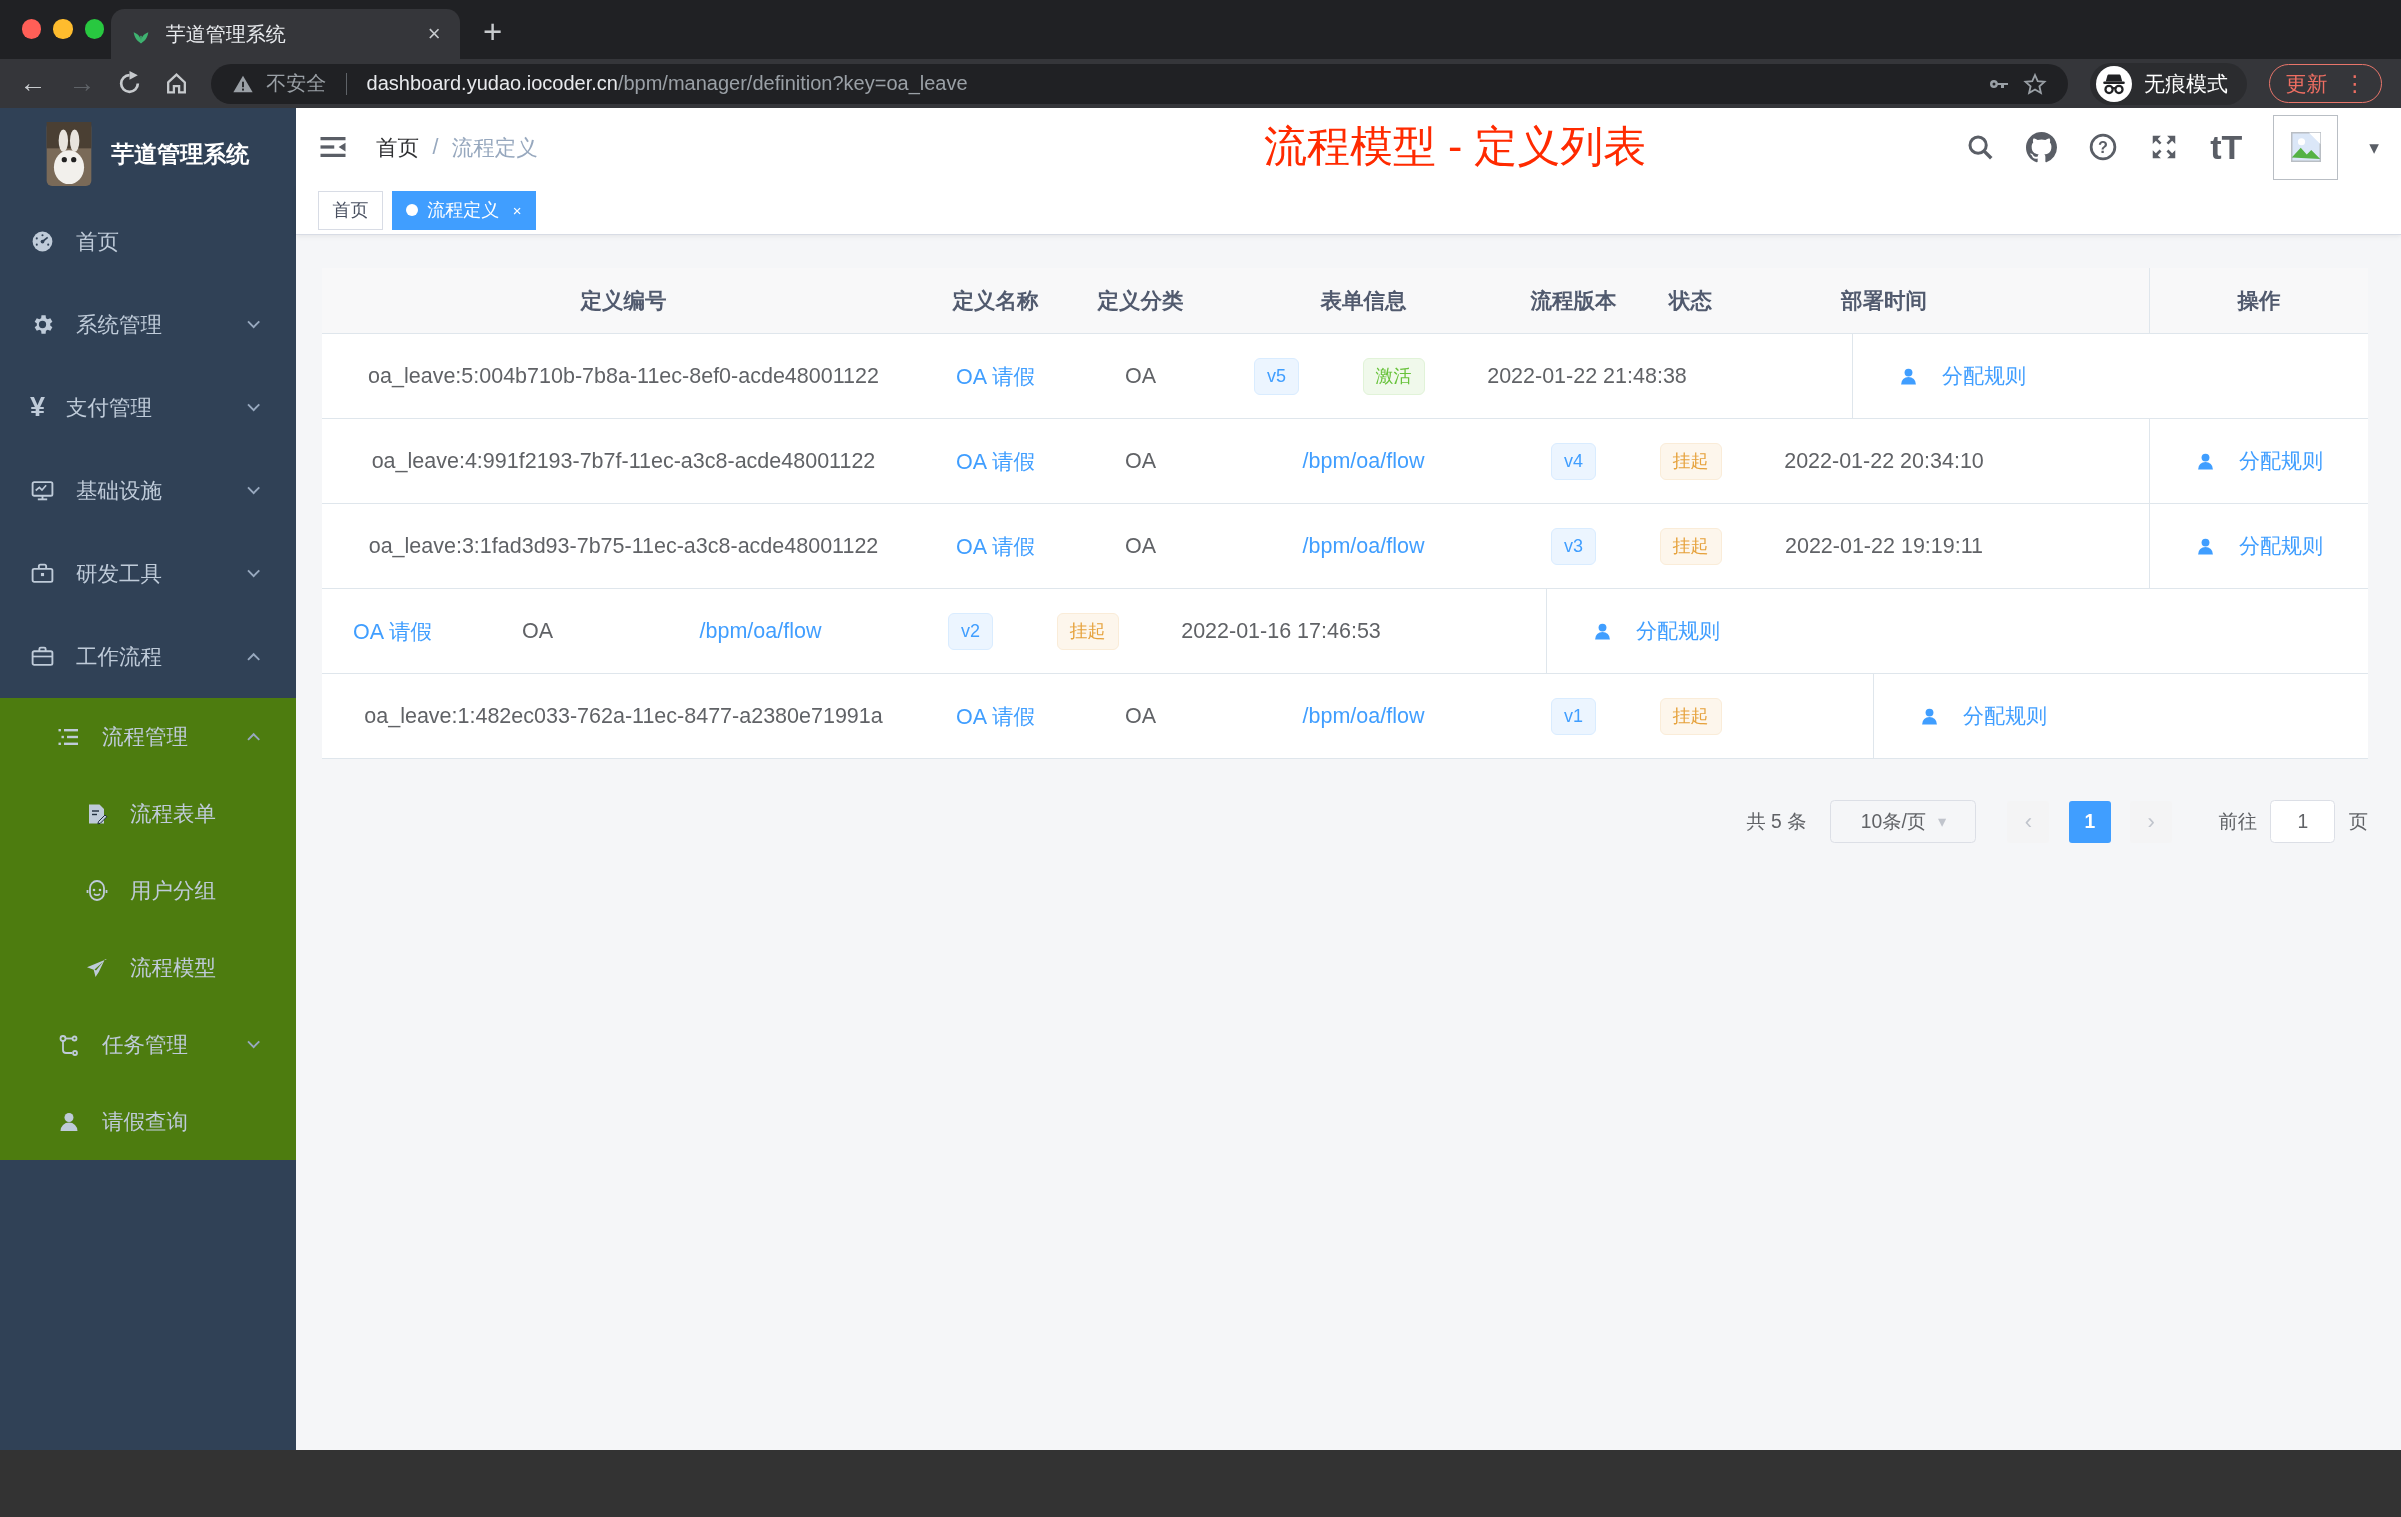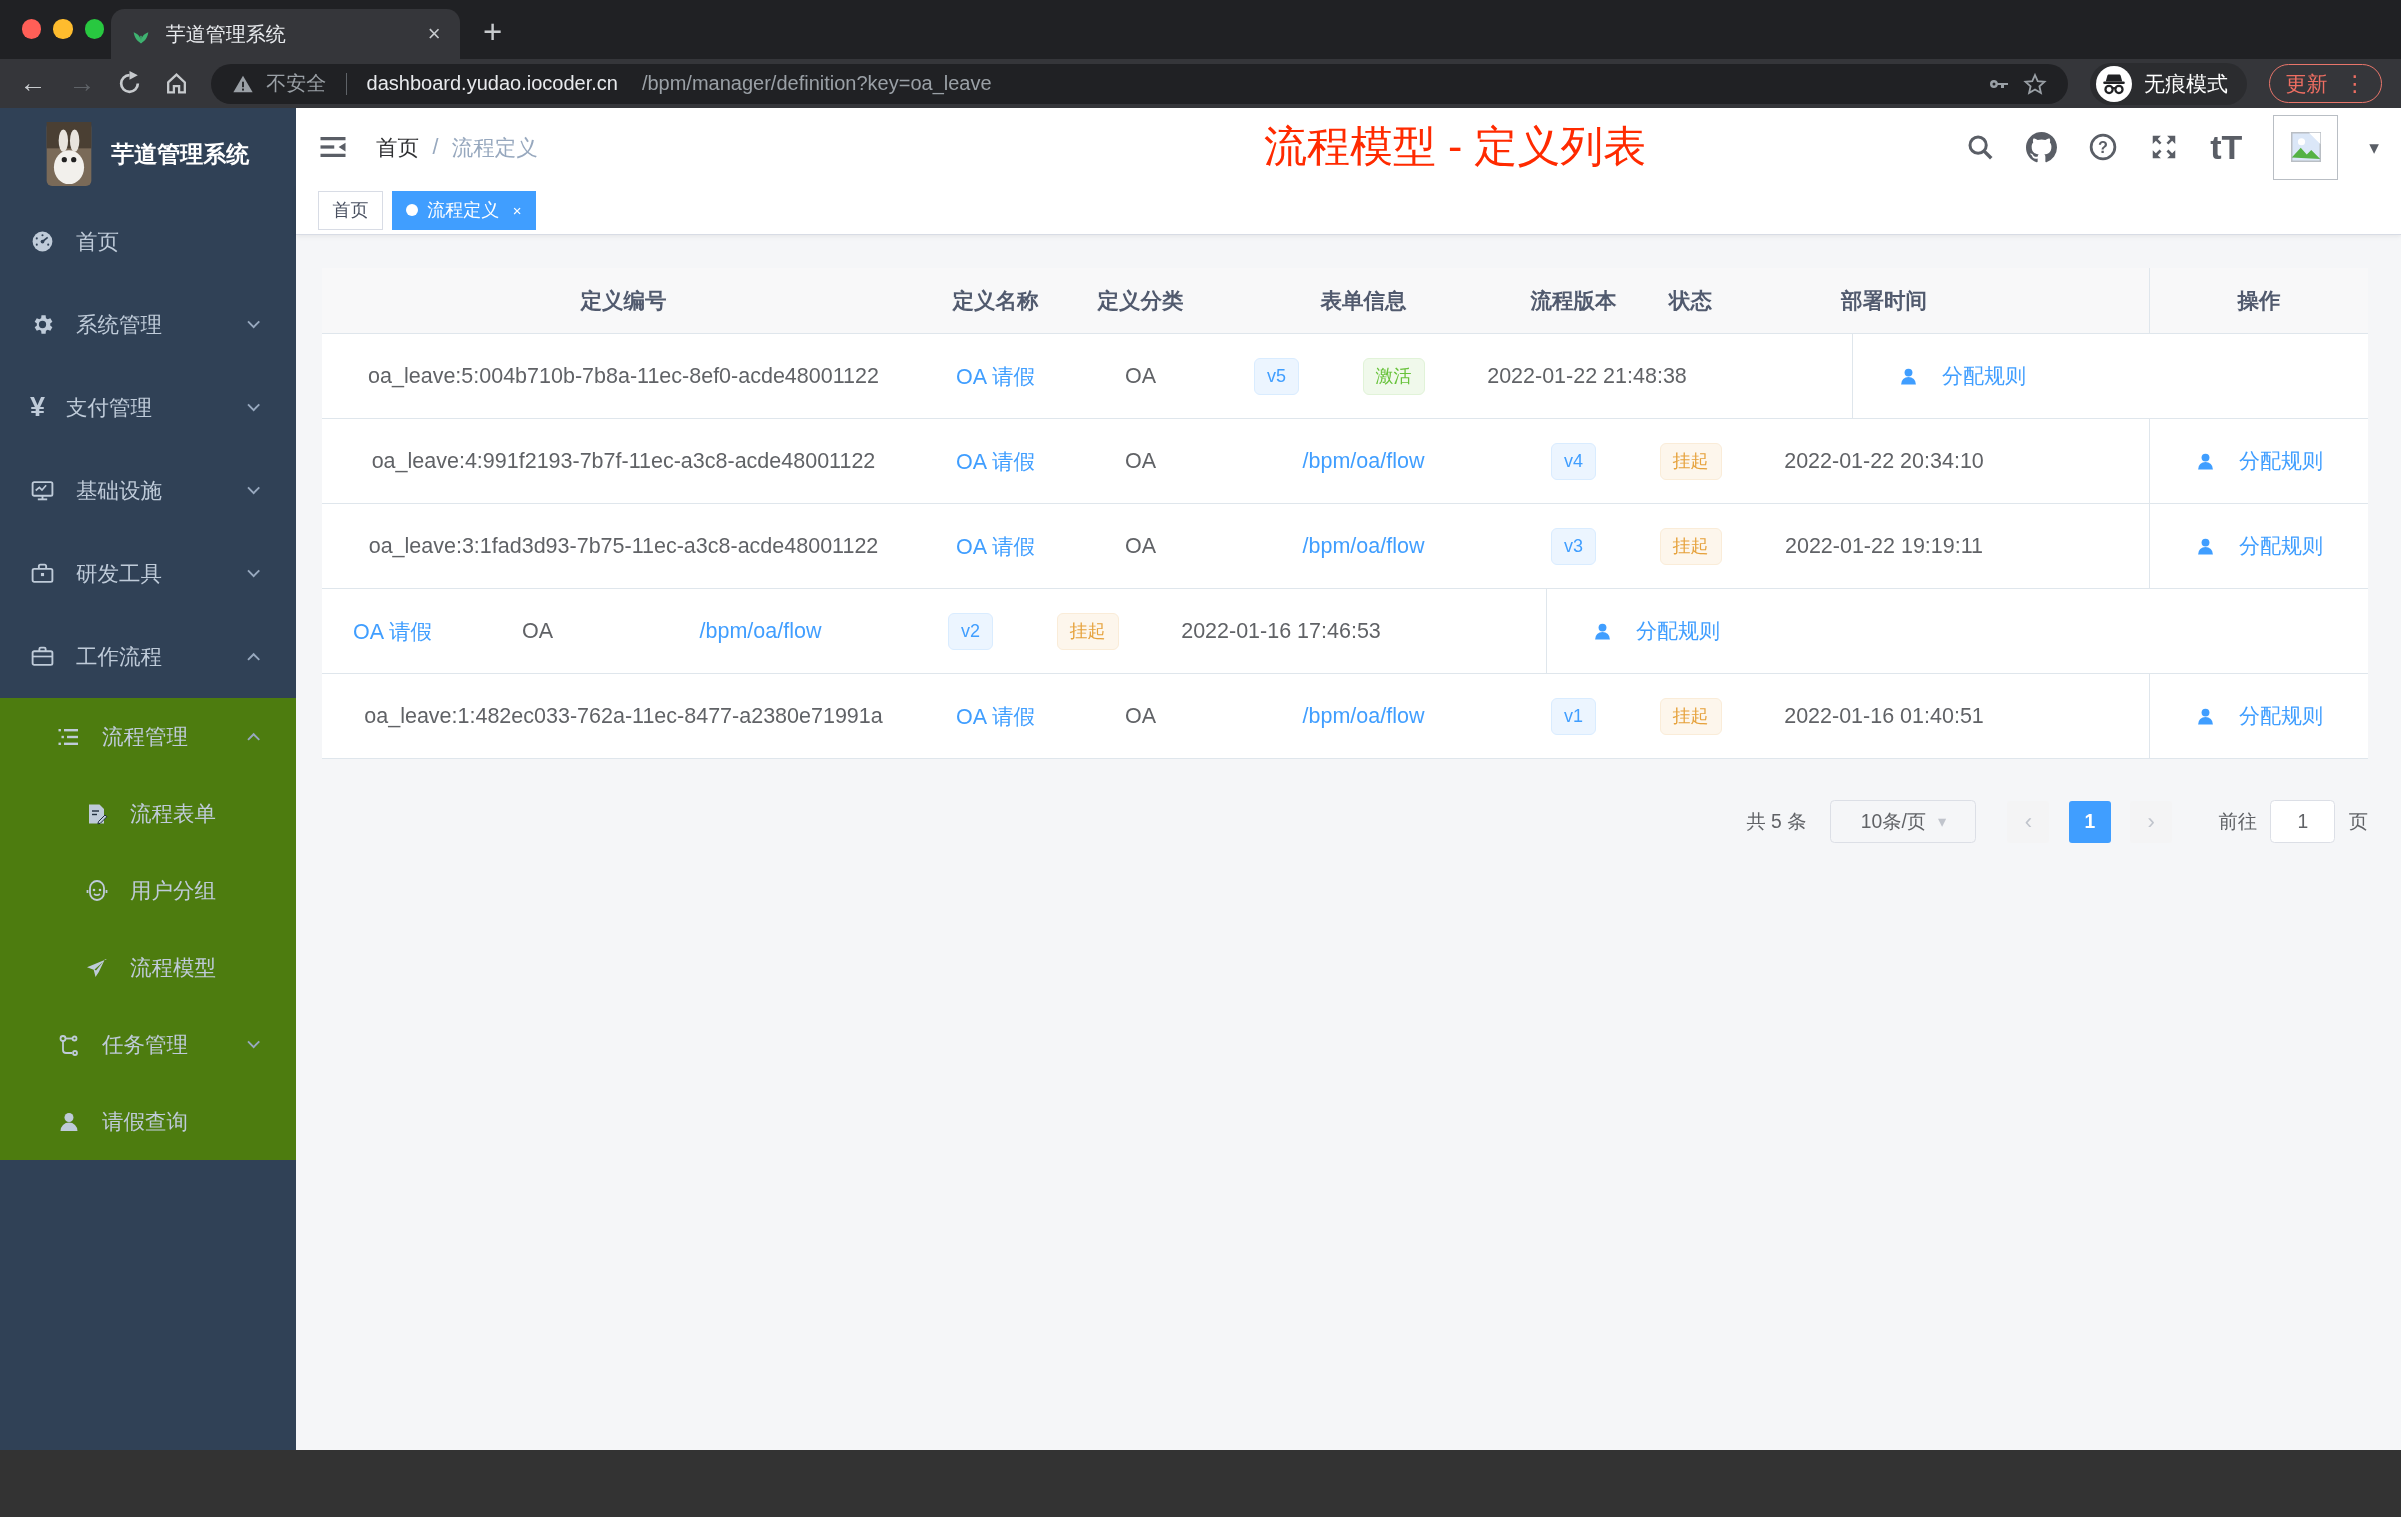--- a/index.html
+++ b/index.html
@@ -16,21 +16,21 @@
   .tab-title { color:#e8eaed; font-size:20px; flex:1; }
   .tab-close { color:#c7cacd; font-size:22px; }
   .newtab { position:absolute; left:483px; top:13.4px; color:#c7cacd; font-size:33px; font-weight:300; }
   .urlbar { height:49px; background:#35363a; display:flex; align-items:center; padding:0 19.3px; gap:22px; }
   .navbtn { font-size:27px; color:#c7cacd; line-height:1; }
   .navbtn.disabled { color:#5f6368; }
   .urlpill { flex:1; height:40px; background:#202124; border-radius:20px; display:flex; align-items:center;
              padding:0 21px; gap:12px; font-size:20px; color:#9aa0a6; }
   .url-divider { width:1.5px; height:22px; background:#5f6368; margin:0 7.4px; }
   .url-host { color:#e8eaed; }
-  .url-path { color:#9aa0a6;margin-left:24px; }
+  .url-path { color:#9aa0a6; }
   .url-spacer { flex:1; }
   .incog-badge { display:flex; align-items:center; gap:12px; background:#2b2c2f; border-radius:21px;
                  height:42px; padding:0 19.3px 0 6px; color:#fff; font-size:21px; }
   .update-pill { display:flex; align-items:center; gap:16.3px; border:1.5px solid #e8756a; border-radius:21px;
                  height:39px; padding:0 15px; color:#ee6e62; font-size:21px; }
   .menu-dots { font-size:22px; color:#ee6e62; }
 
   
   .app { display:flex; height:1409px; }
   .sidebar { width:296px; background:#304156; color:#bfcbd9; flex-shrink:0; }
@@ -661,21 +661,20 @@
             <div class="td c3">OA</div>
             <div class="td c4">
                 <a class="blue-link">/bpm/oa/flow</a>
               </div>
             <div class="td c5">
                 <span class="el-tag info-blue">v1</span>
               </div>
             <div class="td c6">
                 <span class="el-tag warning">挂起</span>
               </div>
-            <div class="td c7">2022-01-16 01:40:51</div>
             <div class="td c8"></div>
             <div class="td c9">
                 <a class="action-link">
                   <span class="icon">
                     <svg width="21" height="21" viewBox="0 0 28 28">
                       <use href="#i-person-blue"></use>
                     </svg>
                   </span>
                   <span>分配规则</span>
                 </a>

